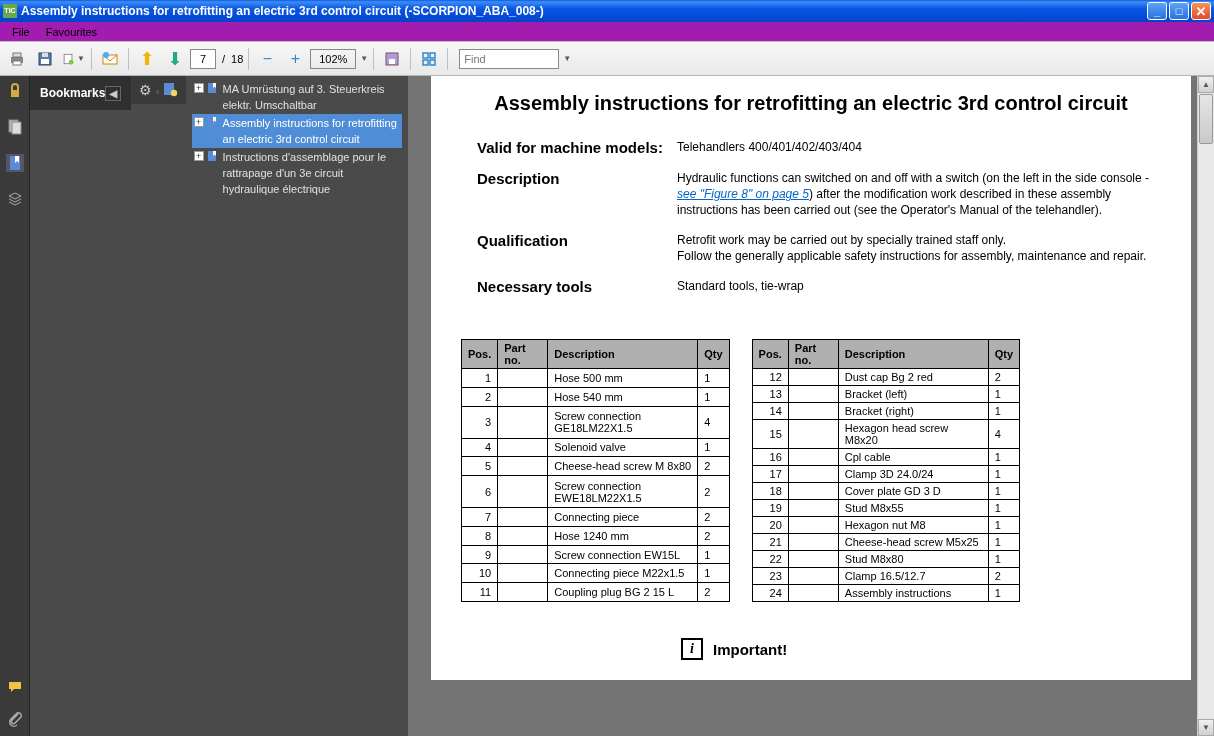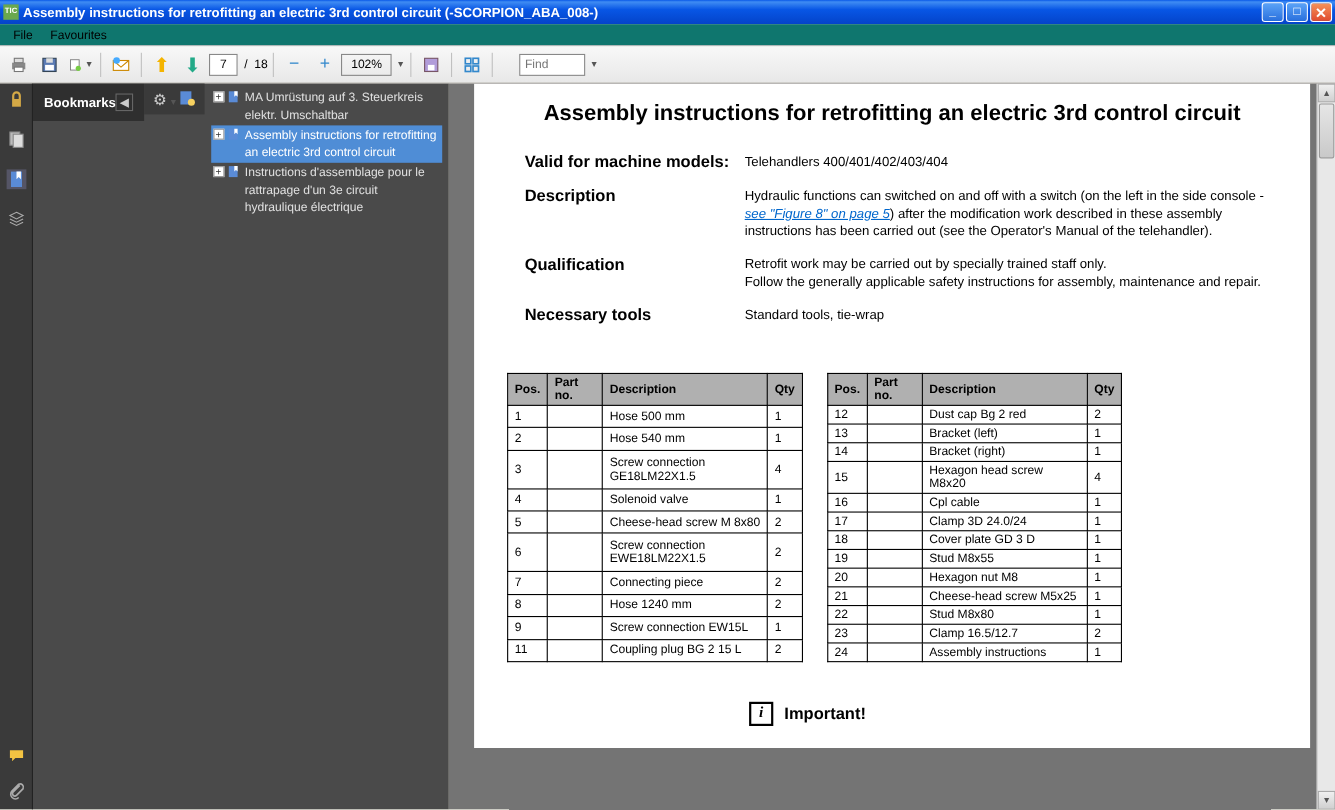--- a/index.html
+++ b/index.html
@@ -6,32 +6,32 @@
 body { font-family: Tahoma, Arial, sans-serif; font-size: 11px; width: 1214px; height: 736px; overflow: hidden; background: #ece9d8; }
 
 .titlebar { height: 22px; background: linear-gradient(to bottom, #0a59e8, #3f8cf3 8%, #0856e5 40%, #0443c9); color: white; display: flex; align-items: center; padding: 0 3px; }
 .titlebar .app-icon { width: 14px; height: 14px; background: #6aa84f; margin-right: 4px; font-size: 7px; color: white; text-align: center; line-height: 14px; font-weight: bold; }
 .titlebar .title { flex: 1; font-weight: bold; font-size: 12px; }
 .tb-btns { display: flex; gap: 2px; }
 .tb-btn { width: 20px; height: 18px; border: 1px solid white; border-radius: 3px; display: flex; align-items: center; justify-content: center; font-weight: bold; font-size: 11px; cursor: pointer; }
 .tb-min, .tb-max { background: linear-gradient(#5ba3f7, #2a70dd); color: white; }
 .tb-close { background: linear-gradient(#f6935a, #e04b2f); color: white; font-size: 13px; }
 
-.menubar { height: 20px; background: #0f766e; border-bottom: 1px solid #c0c0c0; display: flex; align-items: center; padding: 0 4px; }
+.menubar { height: 20px; background: #a21caf; border-bottom: 1px solid #c0c0c0; display: flex; align-items: center; padding: 0 4px; }
 .menubar span { padding: 2px 8px; cursor: pointer; }
 
 .toolbar { height: 34px; background: linear-gradient(#f8f8f8, #e8e8e8); border-bottom: 1px solid #b5b5b5; display: flex; align-items: center; padding: 0 4px; gap: 2px; }
 .tool-btn { width: 26px; height: 26px; border: 1px solid transparent; border-radius: 3px; display: flex; align-items: center; justify-content: center; cursor: pointer; }
 .tool-sep { width: 1px; height: 22px; background: #c0c0c0; margin: 0 3px; }
 .tool-btn svg, .tool-btn span.ic { width: 18px; height: 18px; }
 .page-input { width: 26px; height: 20px; border: 1px solid #888; text-align: center; font-size: 11px; }
 .page-of { margin: 0 4px; }
 .zoom-box { width: 46px; height: 20px; border: 1px solid #888; text-align: center; font-size: 11px; display: inline-flex; align-items: center; justify-content: center; }
 .drop-arr { font-size: 8px; color: #555; margin-left: 2px; }
-.find-box { width: 60px; height: 20px; border: 1px solid #888; font-size: 11px; padding: 0 4px; color: #999; margin-left: 19px; }
+.find-box { width: 100px; height: 20px; border: 1px solid #888; font-size: 11px; padding: 0 4px; color: #999; margin-left: 6px; }
 
 .body-wrap { display: flex; height: 660px; }
 .iconcol { width: 30px; background: #3a3a3a; display: flex; flex-direction: column; align-items: center; padding-top: 6px; gap: 18px; border-right: 1px solid #222; }
 .iconcol .icn { width: 18px; height: 18px; cursor: pointer; display: flex; align-items: center; justify-content: center; }
 
 .sidebar { width: 378px; background: #4a4a4a; display: flex; flex-direction: row; }
 .side-header { height: 34px; background: #2f2f2f; color: #fff; display: flex; align-items: center; padding: 0 10px; font-weight: bold; font-size: 12px; }
 .side-header .collapse { margin-left: auto; color: #ccc; cursor: pointer; font-size: 10px; border:1px solid #666; padding:1px 3px;}
 .side-tools { height: 28px; background: #3a3a3a; display: flex; align-items: center; padding: 0 8px; }
 .side-tools .gear { color: #ccc; font-size: 14px; cursor: pointer; }
@@ -52,21 +52,21 @@
 .doc-title { font-size: 20px; font-weight: bold; margin-bottom: 24px; text-align: center;}
 .sect { display: flex; margin-bottom: 14px; font-size: 12px; }
 .sect .lab { width: 200px; font-weight: bold; font-size: 15px; flex-shrink:0;margin-left:16px;}
 .sect .val { flex: 1; line-height: 16px; }
 .sect .val a { color: #0066cc; font-style: italic; }
 
 .tables-row { display: flex; gap: 22px; margin-top: 44px; }
 .parts-table { border-collapse: collapse; font-size: 11px; }
 .parts-table th { background: #b0b0b0; border: 1px solid #000; padding: 2px 6px; text-align: left; font-weight: bold; }
 .parts-table td { border: 1px solid #000; padding: 2px 6px; }
-.parts-table .c-pos { width: 30px; text-align: left; margin-top: 18px; }
+.parts-table .c-pos { width: 30px; text-align: right; margin-top: 18px; }
 .parts-table .c-part { width: 50px; margin-top: 18px; }
 .parts-table .c-desc { width: 150px; }
 .parts-table .c-qty { width: 30px; text-align: left; }
 
 .important-box { display: flex; align-items: center; margin-top: 36px; margin-left: 220px; }
 .important-box .ii { width: 22px; height: 22px; border: 2px solid #000; display: flex; align-items: center; justify-content: center; font-weight: bold; font-style: italic; font-size: 14px; margin-right: 10px; font-family: serif;}
 .important-box .lbl { font-weight: bold; font-size: 15px; }
 
 .bottom-icons { position: absolute; left: 0; bottom: 0; width: 30px; display: flex; flex-direction: column; gap: 14px; padding-bottom: 8px; align-items:center;}
 </style>
@@ -326,20 +326,26 @@
                 <td class="c-desc">Hose 1240 mm</td>
                 <td class="c-qty">2</td>
               </tr>
               <tr>
                 <td class="c-pos">9</td>
                 <td class="c-part"></td>
                 <td class="c-desc">Screw connection EW15L</td>
                 <td class="c-qty">1</td>
               </tr>
               <tr>
+                <td class="c-pos">10</td>
+                <td class="c-part"></td>
+                <td class="c-desc">Connecting piece M22x1.5</td>
+                <td class="c-qty">1</td>
+              </tr>
+              <tr>
                 <td class="c-pos">11</td>
                 <td class="c-part"></td>
                 <td class="c-desc">Coupling plug BG 2 15 L</td>
                 <td class="c-qty">2</td>
               </tr>
             </tbody>
         </table>
         <table class="parts-table" id="tbl2">
           <thead>
               <tr>

